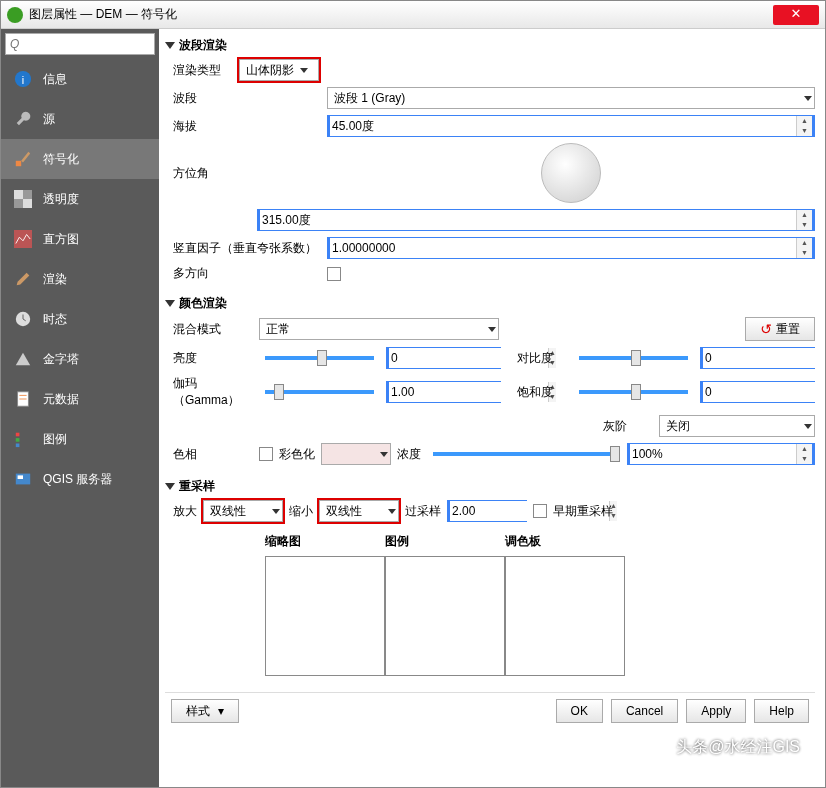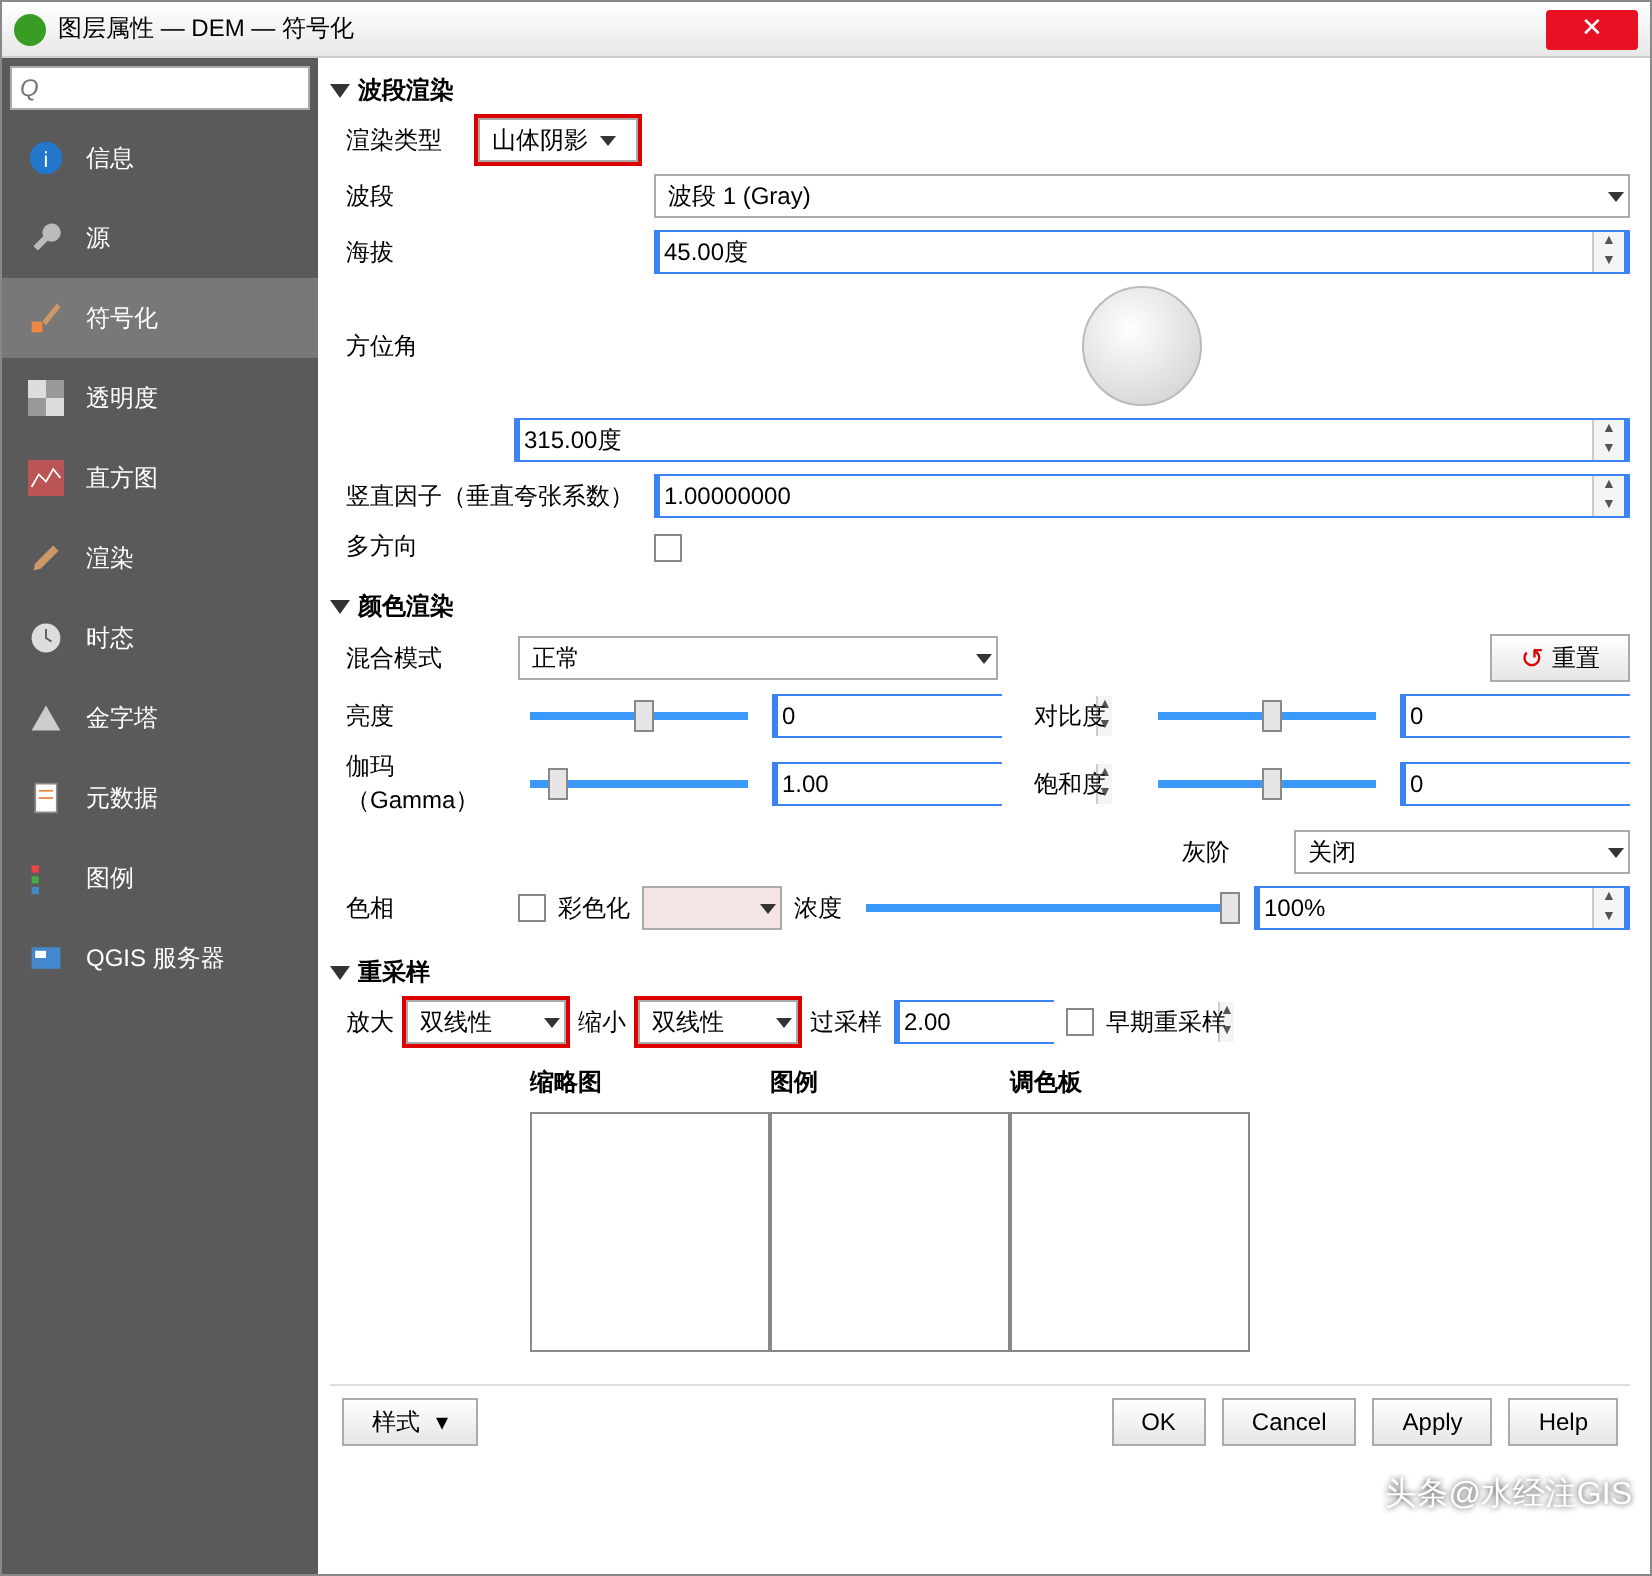--- a/index.html
+++ b/index.html
@@ -40,21 +40,21 @@
 .btn { height: 24px; padding: 0 14px; background: linear-gradient(#fff,#e6e6e6); border: 1px solid #aaa; display: inline-flex; align-items: center; gap: 4px; }
 .reset-ic { color: #d00; font-size: 14px; }
 .numbox { width: 84px; }
 .previews { display: flex; padding: 8px 0 8px 100px; }
 .pv h4 { margin: 0 0 6px 0; font-size: 12px; }
 .pv .box { width: 120px; height: 120px; border: 1px solid #888; background: #fff; }
 .dem { background: repeating-linear-gradient(45deg,#999,#bbb 6px,#888 12px); filter: contrast(1.2); }
 .footer { padding: 6px; display: flex; gap: 8px; border-top: 1px solid #ddd; }
 .footer .spacer { flex: 1; }
 .combo-sm { width: 80px; }
-.wm { position: absolute; right: 10px; bottom: 30px; color: #fff; font-size: 16px; text-shadow: 0 0 3px #000; opacity: .8; }
+.wm { position: absolute; right: 26px; bottom: 30px; color: #fff; font-size: 16px; text-shadow: 0 0 3px #000; opacity: .8; }
 </style>
 </head>
 <body>
 
 <div class="window">
   <div class="titlebar">
     <div class="q-icon"></div>
     <div class="title">图层属性 — DEM — 符号化</div>
     <div class="close">✕</div>
   </div>
@@ -283,21 +283,21 @@
               <div class="handle" style="left:48%"></div>
             </div>
           <div class="spin numbox">
               <input value="0" style="">
             </div>
         </div>
         <div class="row">
           <span style="width:80px"></span>
             <span style="flex:1"></span>
           <span style="width:50px;margin-left:10px">灰阶</span>
-          <span class="combo" style="width:168px">
+          <span class="combo" style="width:156px">
               <span style="flex:1">关闭</span>
               <span class="arrow"></span>
             </span>
         </div>
         <div class="row">
           <span style="width:80px">色相</span>
           <span class="chk"></span>
           <span>彩色化</span>
           <span class="combo" style="width:70px;background:#f5e4e4">
               <span style="flex:1"></span>

